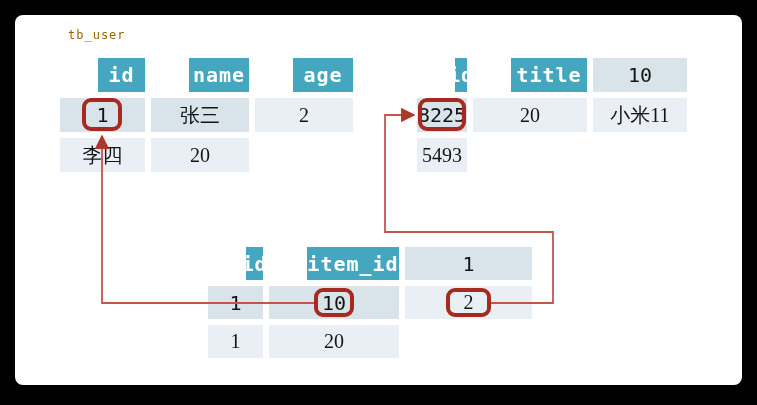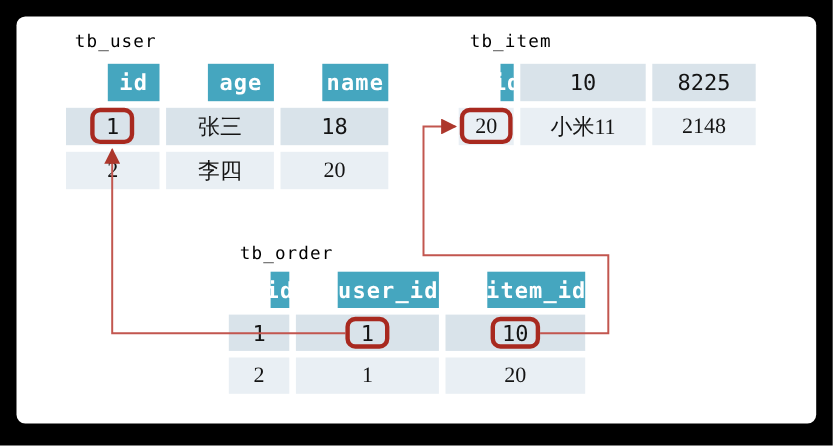--- a/index.html
+++ b/index.html
@@ -6,21 +6,21 @@
   body{
     width:757px;height:405px;position:relative;overflow:hidden;
     background:#000;
     font-family:"DejaVu Sans Mono","DejaVu Sans",monospace;
   }
   .canvas{
     position:absolute;left:15px;top:15px;width:727px;height:370px;
     background:#fff;border-radius:8px;
   }
   .ttl{
-    position:absolute;font-size:16px;letter-spacing:1px;color:#000000;
+    position:absolute;font-size:12px;letter-spacing:1px;color:#a16207;
     white-space:nowrap;z-index:1;
   }
   #ttl-user{left:53px;top:13px;}
   #ttl-item{left:412px;top:13px;}
   #ttl-order{left:203px;top:205px;}
 
   .tbl{position:absolute;display:grid;gap:6px;z-index:1;}
   .tbl>div{display:flex;align-items:center;justify-content:center;white-space:nowrap;}
   .hc{background:#45a6bf;color:#fff;font-weight:bold;font-size:20px;letter-spacing:1px;margin-left:38px;}
   .bc{font-size:20px;color:#141414;}
@@ -40,47 +40,44 @@
   #hl-order-item{left:431px;top:273px;width:45px;height:29px;}
 
   svg.arrows{position:absolute;left:0;top:0;z-index:2;pointer-events:none;}
 </style>
 </head>
 <body>
 
 <div class="canvas">
 
   <div class="ttl" id="ttl-user">tb_user</div>
-  <div class="ttl" id="ttl-item">tb_item</div>
-  <div class="ttl" id="ttl-order">tb_order</div>
 
   <div class="tbl" id="tbl-user">
     <div class="hc">id</div>
+    <div class="hc">name</div>
     <div class="hc">age</div>
-    <div class="hc">name</div>
     <div class="bc rowA">1</div>
     <div class="bc rowA">张三</div>
-    <div class="bc rowA">18</div>
     <div class="bc rowB">2</div>
     <div class="bc rowB">李四</div>
     <div class="bc rowB">20</div>
   </div>
 
   <div class="tbl" id="tbl-item">
     <div class="hc">id</div>
+    <div class="hc">title</div>
     <div class="bc rowA">10</div>
     <div class="bc rowA">8225</div>
     <div class="bc rowB">20</div>
     <div class="bc rowB">小米11</div>
-    <div class="bc rowB">2148</div>
+    <div class="bc rowB">5493</div>
   </div>
 
   <div class="tbl" id="tbl-order">
     <div class="hc">id</div>
-    <div class="hc">user_id</div>
     <div class="hc">item_id</div>
     <div class="bc rowA">1</div>
     <div class="bc rowA">1</div>
     <div class="bc rowA">10</div>
     <div class="bc rowB">2</div>
     <div class="bc rowB">1</div>
     <div class="bc rowB">20</div>
   </div>
 
   <svg class="arrows" width="727" height="370" viewBox="0 0 727 370">

